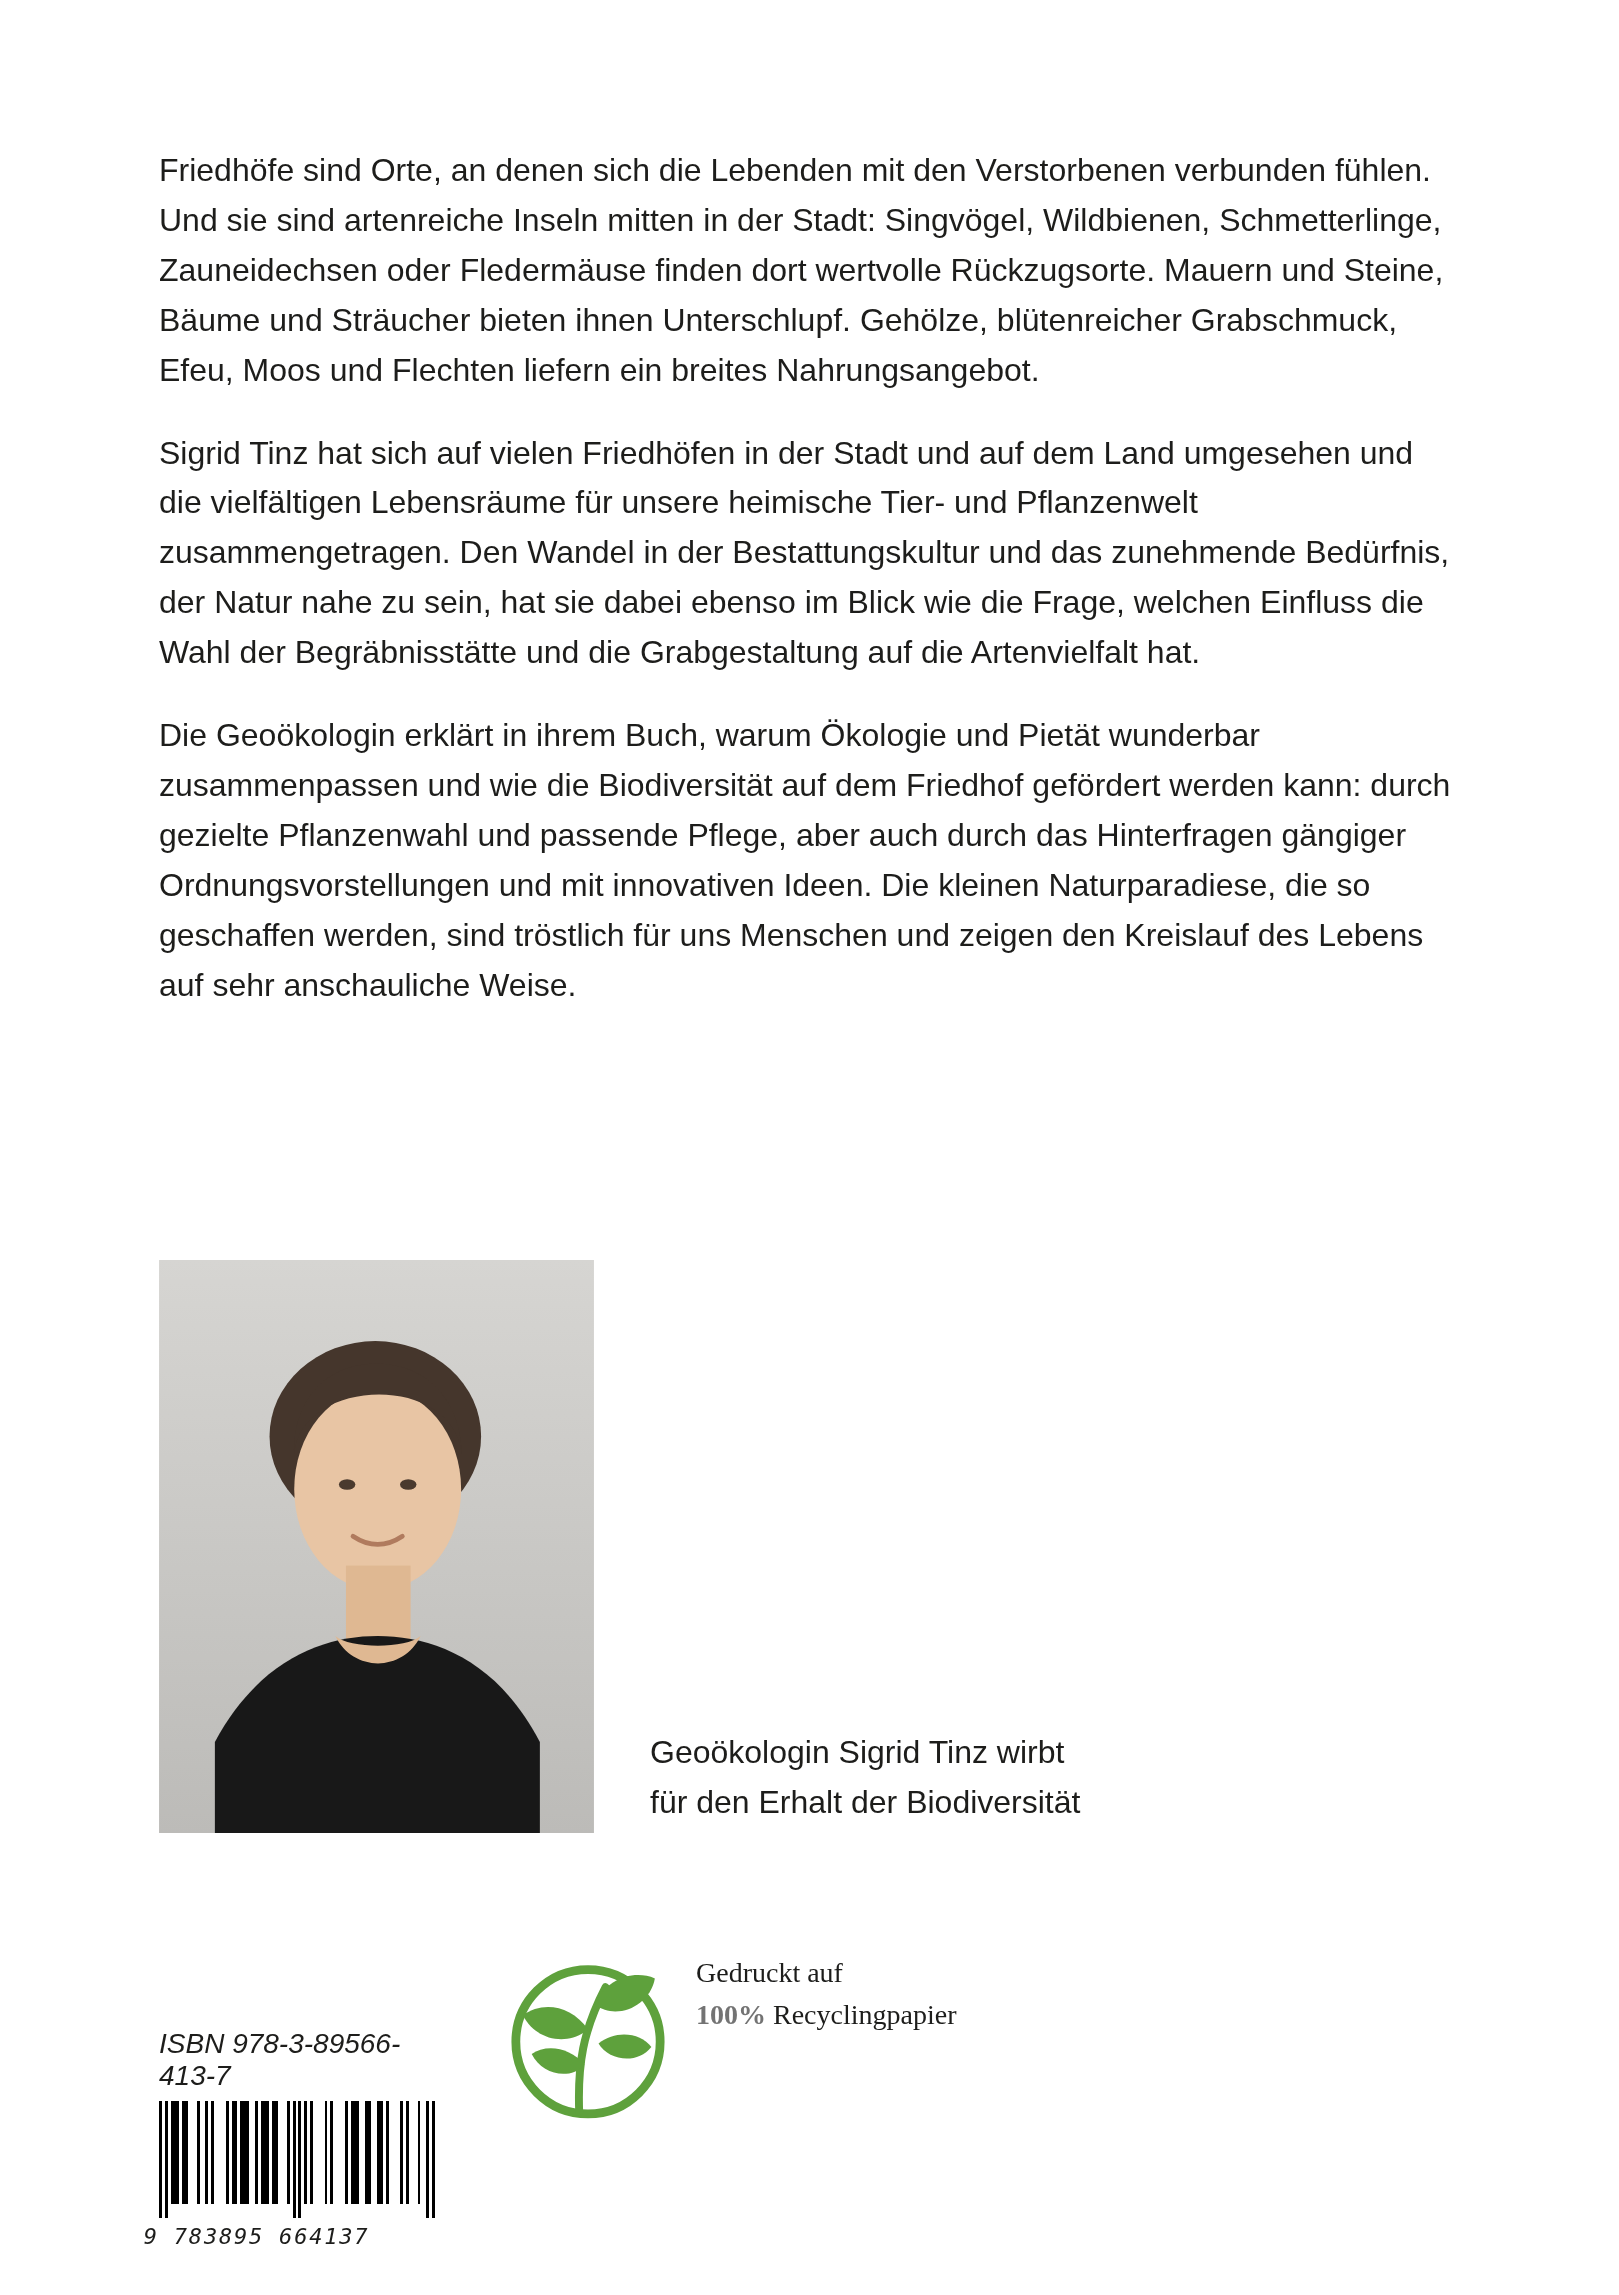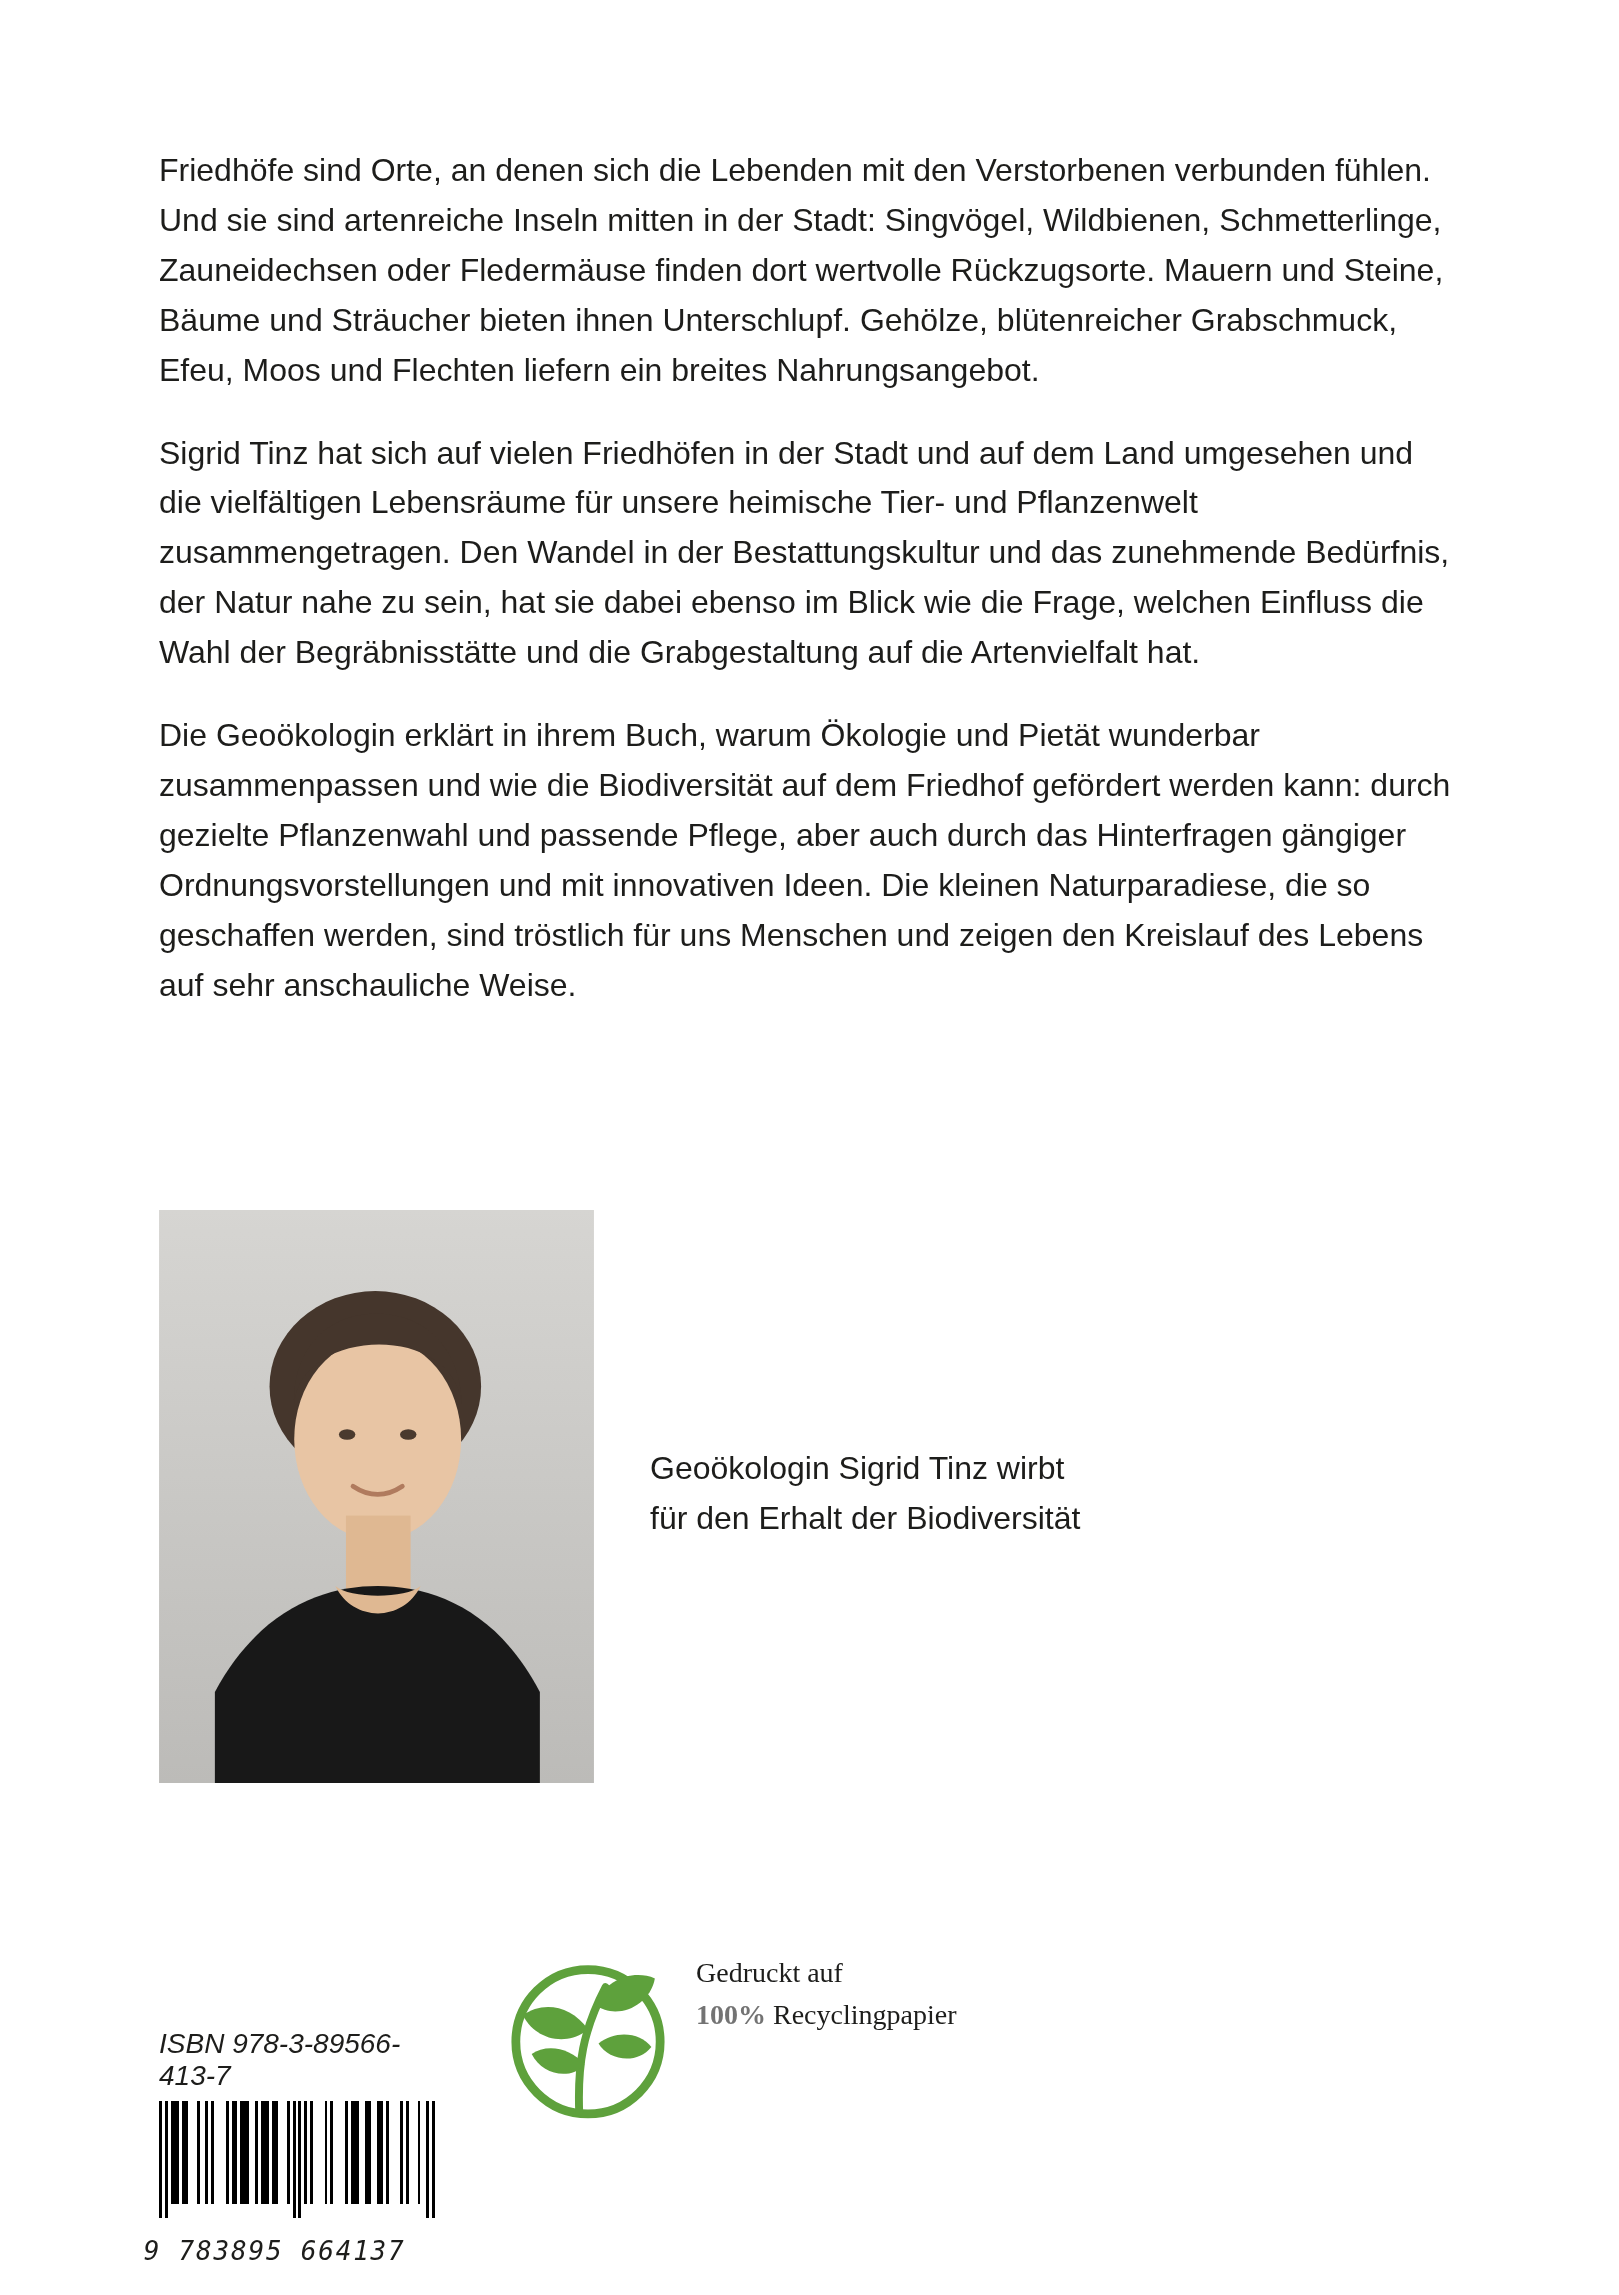--- a/index.html
+++ b/index.html
@@ -15,37 +15,37 @@
     position:absolute; left:159px; top:146px; width:1295px;
   }
   .heading {
     font-size:39px; font-weight:bold; color:#5ea13c;
     margin:0 0 25px 0; line-height:1.2;
   }
   .para {
     font-size:32px; line-height:1.56; margin:0 0 33px 0;
   }
   .photo-row {
-    position:absolute; left:159px; top:1210px;
-    display:flex; align-items:center;
+    position:absolute; left:159px; top:1260px;
+    display:flex; align-items:flex-end;
   }
   .portrait { width:435px; height:573px; display:block; }
   .caption {
     margin-left:56px; padding-bottom:5.9px;
     font-size:32px; line-height:1.55;
   }
   .isbn-block { position:absolute; left:159px; top:2028px; width:294px;font-style:italic; }
   .isbn-label { font-size:28px; margin:0 0 9.4px 0; }
   .barcode {
     position:relative; width:276px; height:117px; background:#ffffff;
   }
   .barcode-digits {
     font-family:"DejaVu Sans Mono", monospace;
-    font-size:26px; letter-spacing:1.8px;
-    margin-top:18px; margin-left:-15.3px; white-space:nowrap;
+    font-size:22px; letter-spacing:1.8px;
+    margin-top:6px; margin-left:-15.3px; white-space:nowrap;
   }
   .eco-row {
     position:absolute; left:500px; top:1952px;
     display:flex; font-family:Liberation Serif, serif;
   }
   .eco-logo { width:176px; height:176px; display:block; }
   .eco-text { margin-left:20px; font-size:28px; line-height:1.5; }
   .eco-highlight { color:#737373; font-weight:bold; }
 </style>
 </head>

